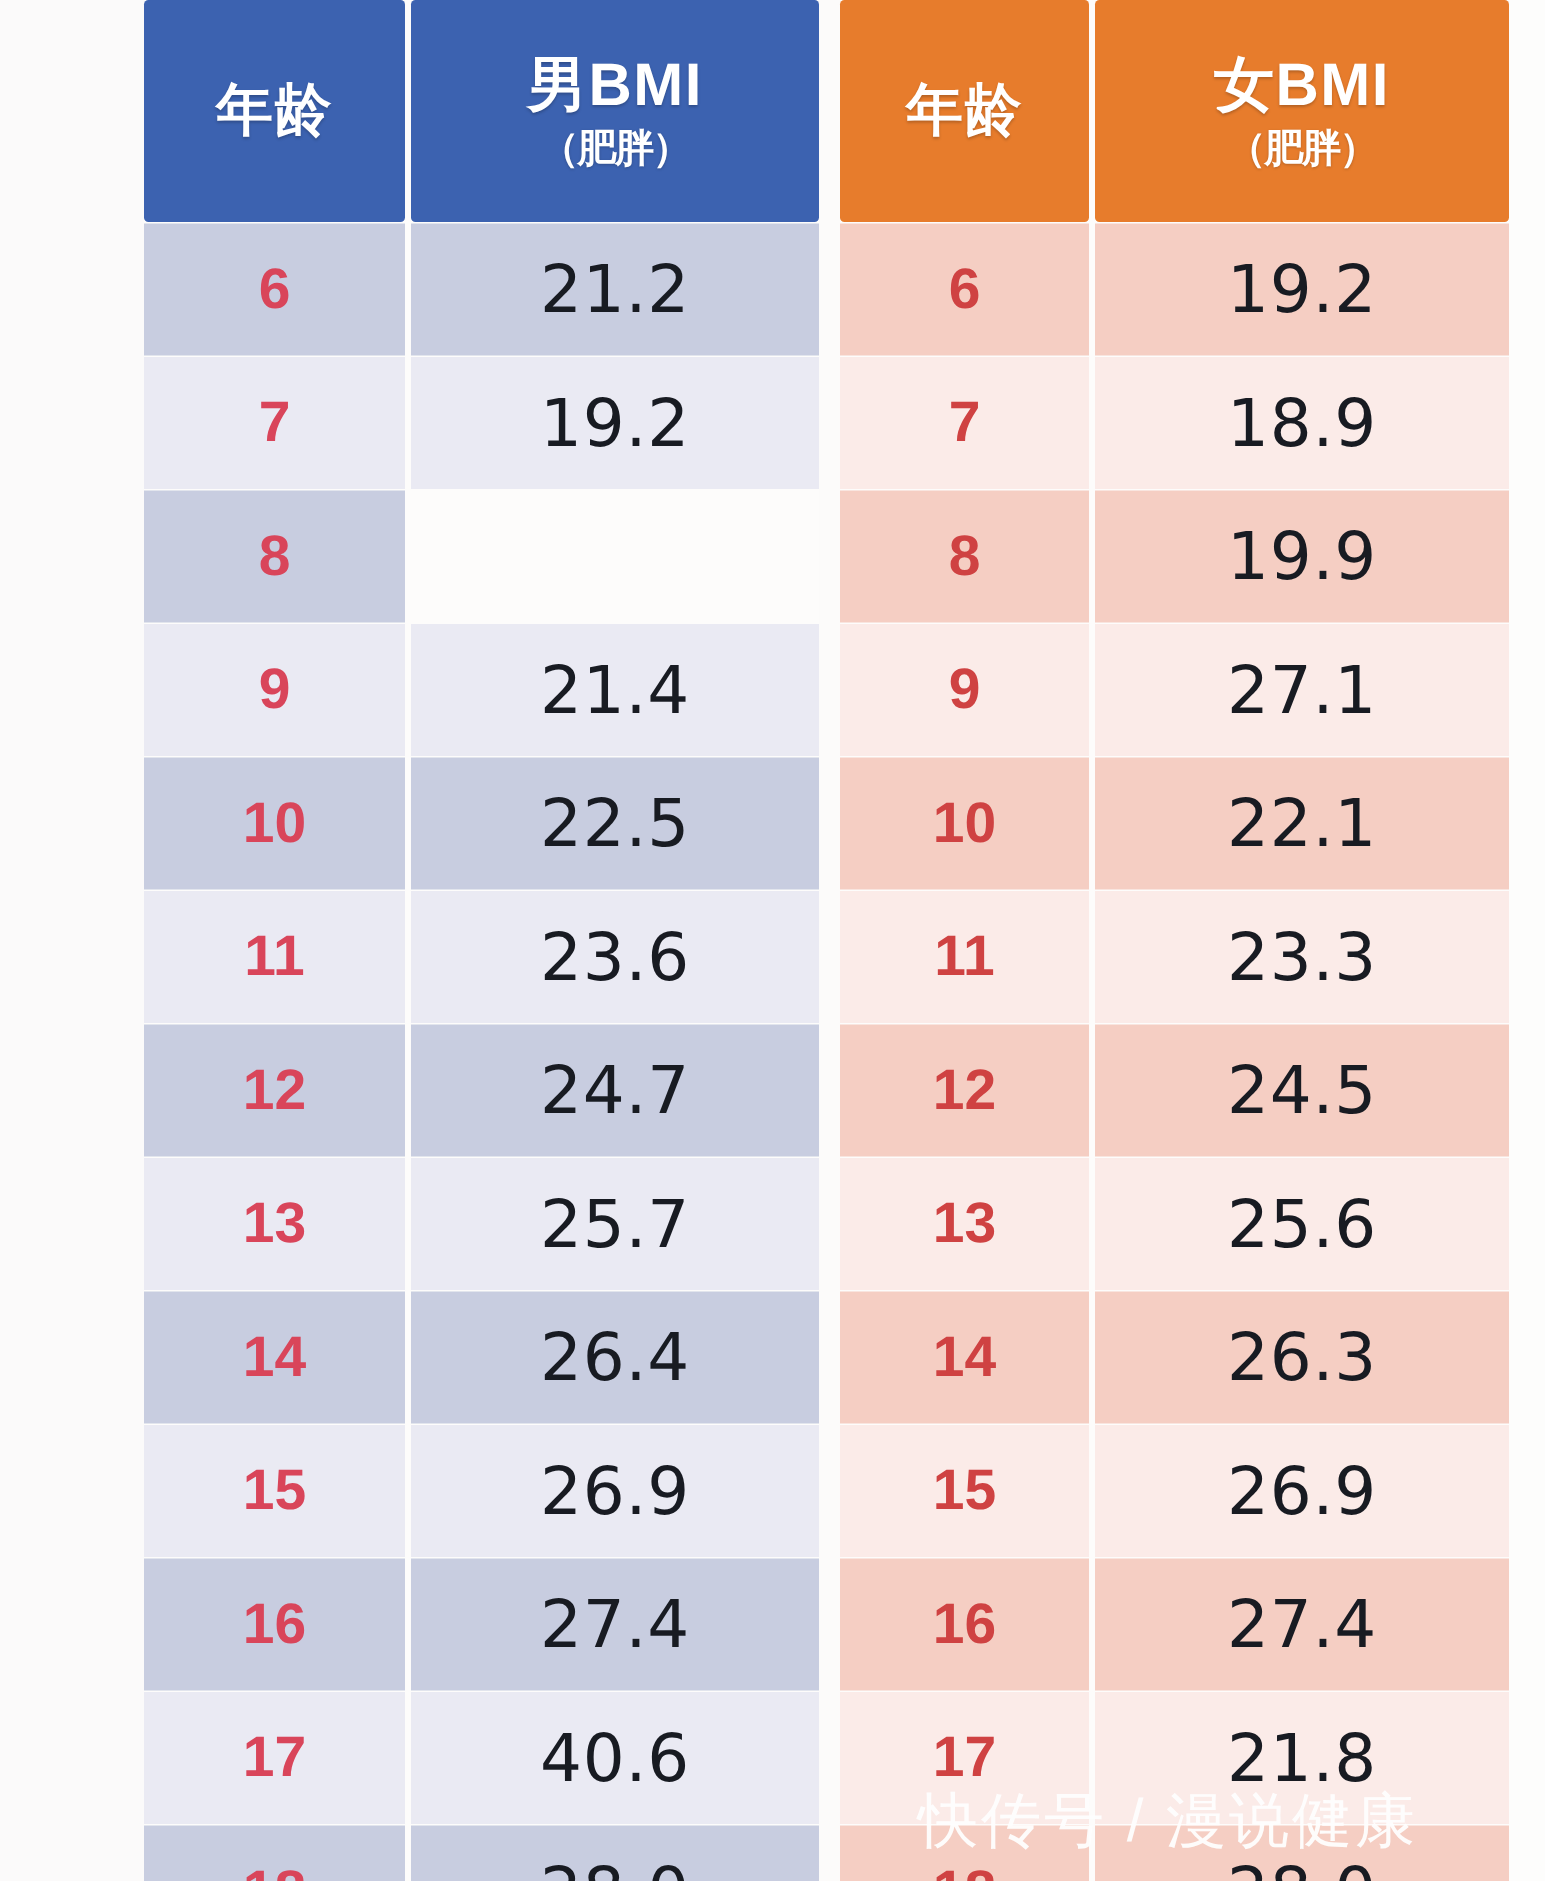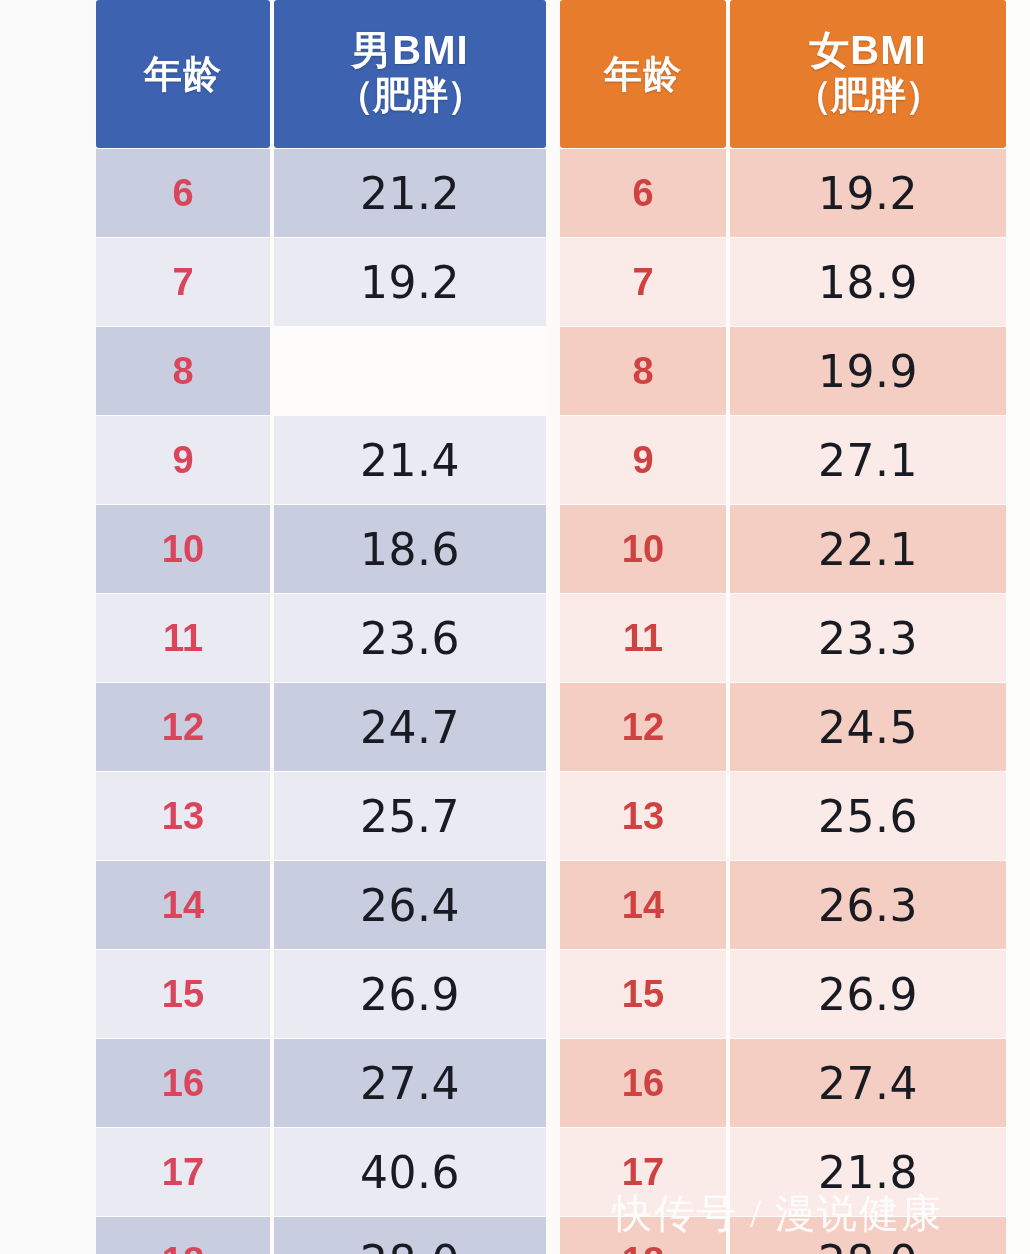--- a/index.html
+++ b/index.html
@@ -67,25 +67,24 @@
     font-weight: 700;
     margin-right: 4px;
   }
   #table-female .th-age { width: 166px; }
   .th-bmi {
     flex: 1;
     font-size: 40px;
     font-weight: 700;
   }
   .th-bmi .line2 {
-    font-size: 38px;
+    font-size: 26px;
     font-weight: 600;
     margin-top: 4px;
     letter-spacing: -1px;
-    font-family: Liberation Mono, monospace;
   }
 
   
   .tbody {
     display: flex;
     flex-direction: column;
   }
   .trow {
     display: flex;
     height: 88px;
@@ -146,21 +145,21 @@
   
   #watermark {
     position: absolute;
     left: 612px;
     top: 1186px;
     font-size: 40px;
     color: #ffffff;
     opacity: 0.95;
     letter-spacing: 2px;
     white-space: nowrap;
-    font-family: Liberation Serif, serif;
+    font-family: Liberation Sans, sans-serif;
     pointer-events: none;
   }
 </style>
 </head>
 <body>
 
 <div id="page">
 
   <div class="page-gutter-left"></div>
   <div class="page-gutter-mid"></div>
@@ -185,21 +184,21 @@
         </div>
         <div class="trow band-a">
           <div class="cell cell-age">8</div>
         </div>
         <div class="trow band-b">
           <div class="cell cell-age">9</div>
           <div class="cell cell-val">21.4</div>
         </div>
         <div class="trow band-a">
           <div class="cell cell-age">10</div>
-          <div class="cell cell-val">18.6</div>
+          <div class="cell cell-val">22.5</div>
         </div>
         <div class="trow band-b">
           <div class="cell cell-age">11</div>
           <div class="cell cell-val">23.6</div>
         </div>
         <div class="trow band-a">
           <div class="cell cell-age">12</div>
           <div class="cell cell-val">24.7</div>
         </div>
         <div class="trow band-b">

